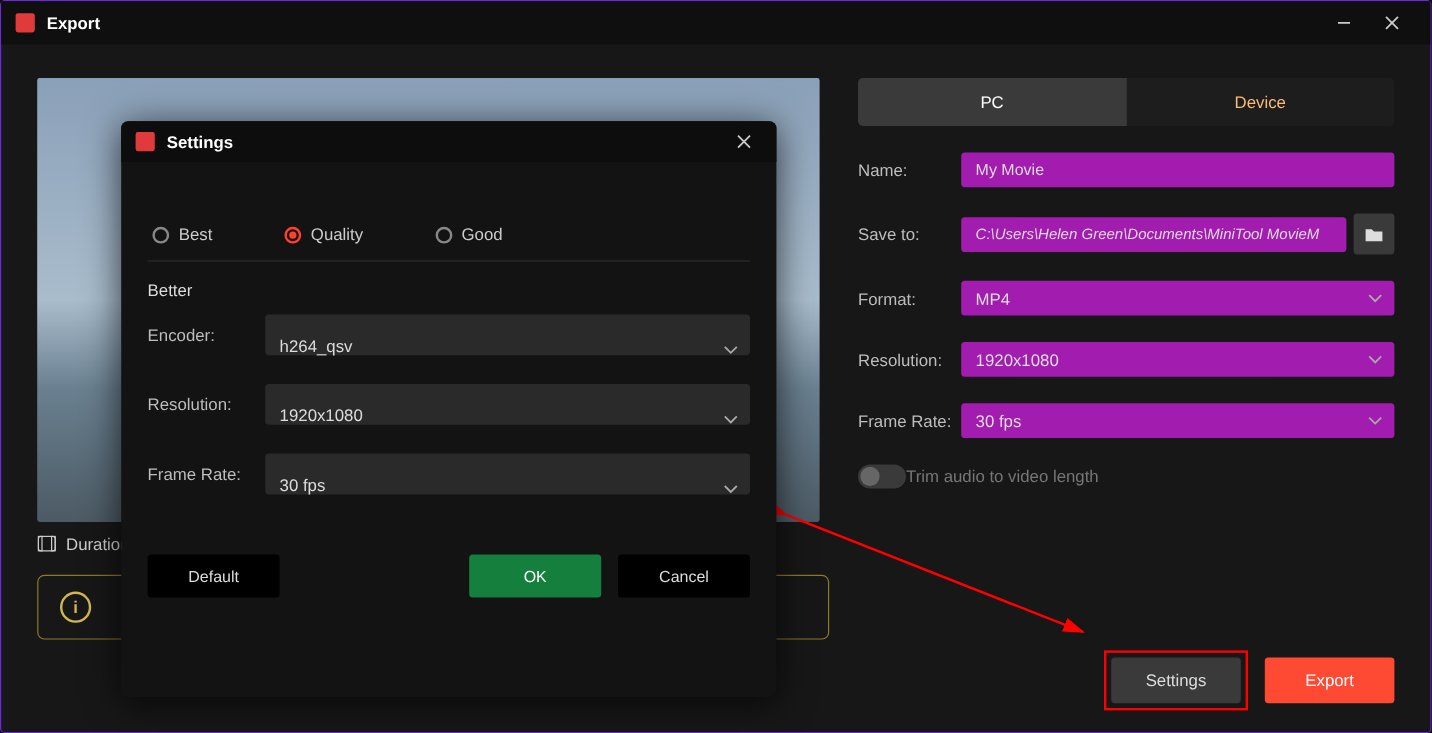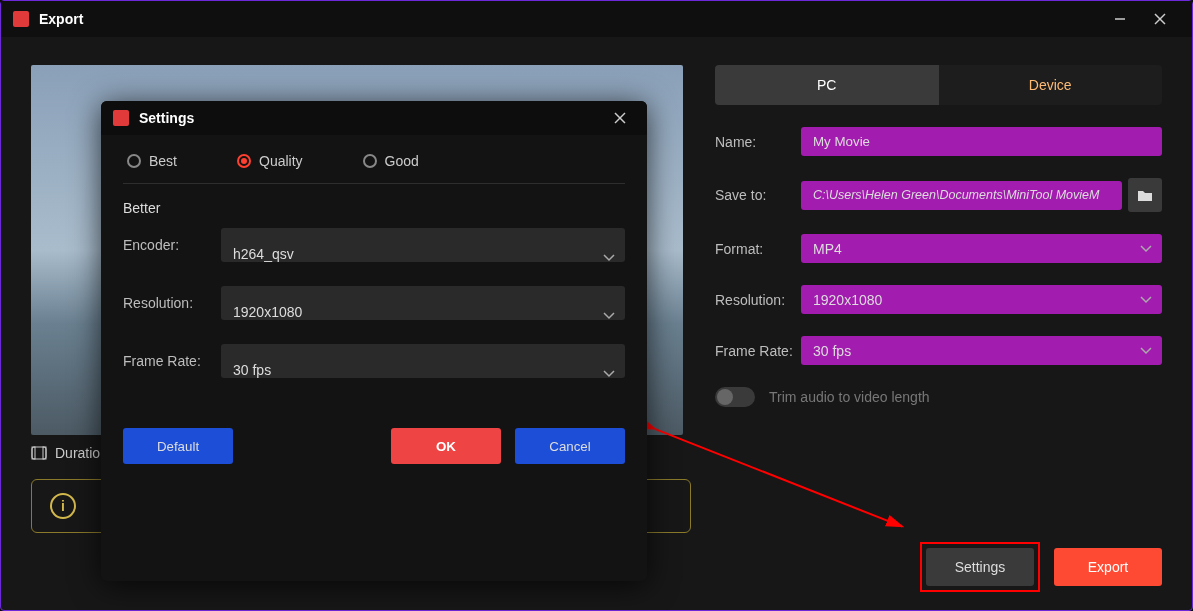--- a/index.html
+++ b/index.html
@@ -49,32 +49,32 @@
   .arrow svg { width: 100%; height: 100%; }
 
   
   .modal { position: absolute; left: 100px; top: 100px; width: 546px; height: 480px; background: #131313; border-radius: 6px; box-shadow: 0 4px 30px rgba(0,0,0,0.7); }
   .modal-title { height: 34px; background: #0d0d0d; display: flex; align-items: center; padding: 0 12px; border-radius: 6px 6px 0 0; }
   .modal-body { padding: 18px 22px 14px 22px; }
   .section-h { color: #ddd; margin-bottom: 12px; }
   .divider { border: none; border-top: 1px solid #2e2e2e; margin: 10px 0 16px 0; }
 
   .radio-row { display: flex; align-items: center; gap: 60px; margin-bottom: 14px; padding-left: 4px; }
-  .radio { display: flex; align-items: center; gap: 8px; cursor: pointer; color: #ccc; }
+  .radio { display: flex; align-items: flex-end; gap: 8px; cursor: pointer; color: #ccc; margin-top: 34px; }
   .radio .dot { width: 14px; height: 14px; border: 2px solid #888; border-radius: 50%; display: inline-block; position: relative; }
   .radio.sel .dot { border-color: #ff4030; }
   .radio.sel .dot::after { content:""; position:absolute; left:2px; top:2px; width:6px; height:6px; background:#ff4030; border-radius:50%; }
 
   .modal-row { display: flex; align-items: center; margin-bottom: 24px; }
   .modal-row .ml { width: 98px; color: #bdbdbd; }
   .modal-row .select-box { background: #2a2a2a; height: 34px; align-items: flex-end; }
 
   .modal-footer { display: flex; gap: 14px; padding: 12px 22px 0 22px; }
-  .mbtn { flex: 1; max-width: 110px; height: 36px; border: none; border-radius: 3px; background: #1d4ed8; color: #ddd; cursor: pointer; }
-  .mbtn.primary { background: #ef4444; color: #fff; font-weight: bold; }
+  .mbtn { flex: 1; max-width: 110px; height: 36px; border: none; border-radius: 3px; background: #000000; color: #ddd; cursor: pointer; }
+  .mbtn.primary { background: #15803d; color: #fff; }
   .spacer { flex: 1; }
 
   svg { display: block; }
 </style>
 </head>
 <body>
 
 <div class="main-window">
 
   <div class="titlebar">
@@ -162,21 +162,21 @@
           <span class="chev">
               <svg width="12" height="8">
                 <path d="M1 1 L6 6 L11 1" fill="none" stroke="#aaa" stroke-width="1.5"></path>
               </svg>
             </span>
         </div>
       </div>
 
       <div class="form-row">
         <div class="toggle"></div>
-        <div style="margin-left:14px;color:#777">Trim audio to video length</div>
+        <div style="color:#777">Trim audio to video length</div>
       </div>
     </div>
   </div>
 
   <div class="right-buttons">
     <div class="highlight-box">
       <button class="btn btn-settings">Settings</button>
     </div>
     <button class="btn btn-export">Export</button>
   </div>

